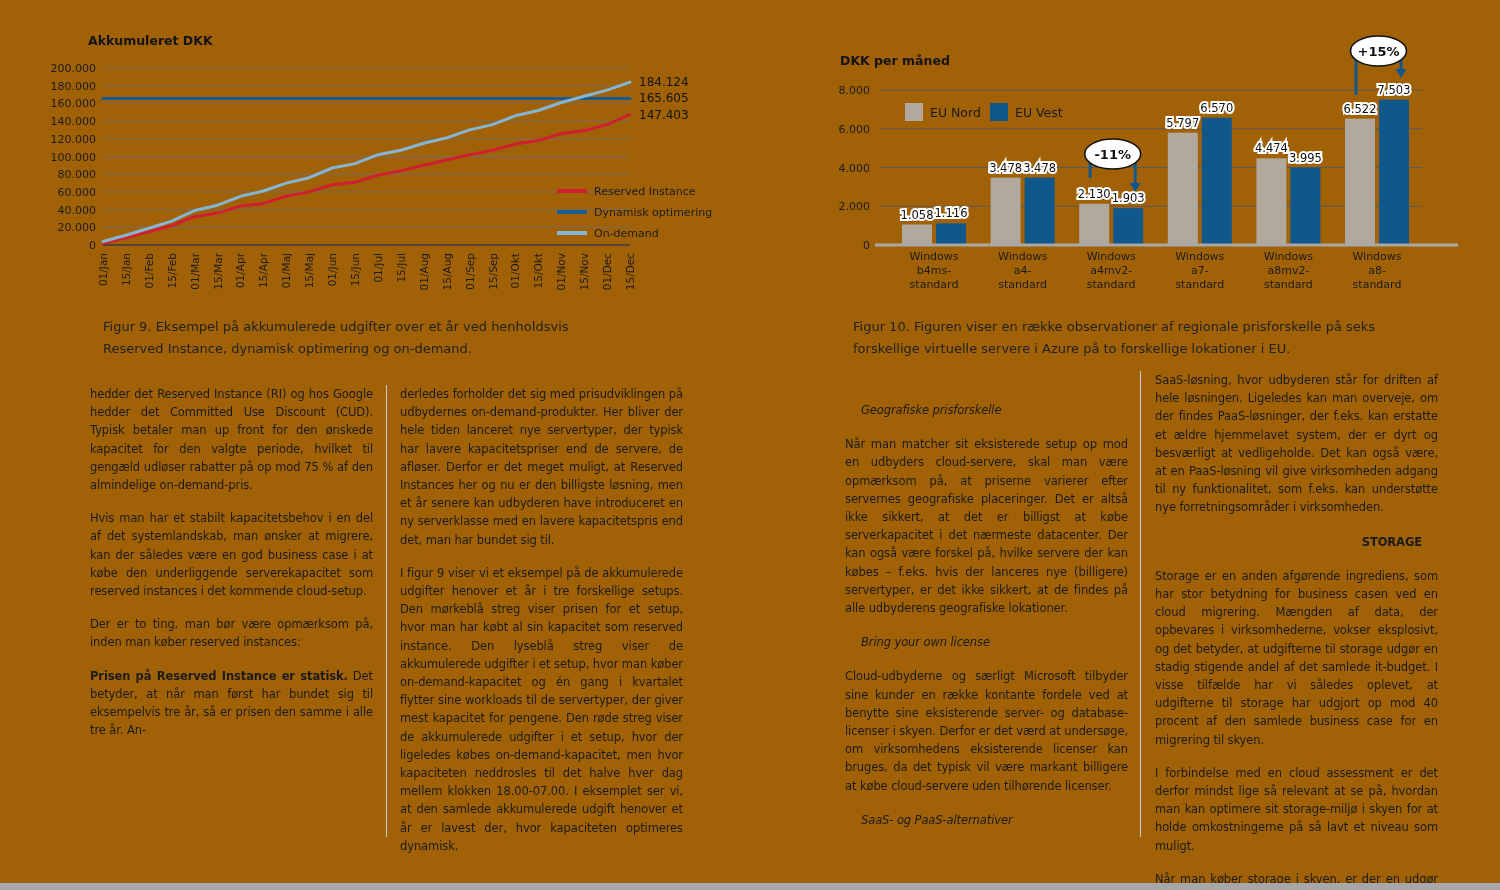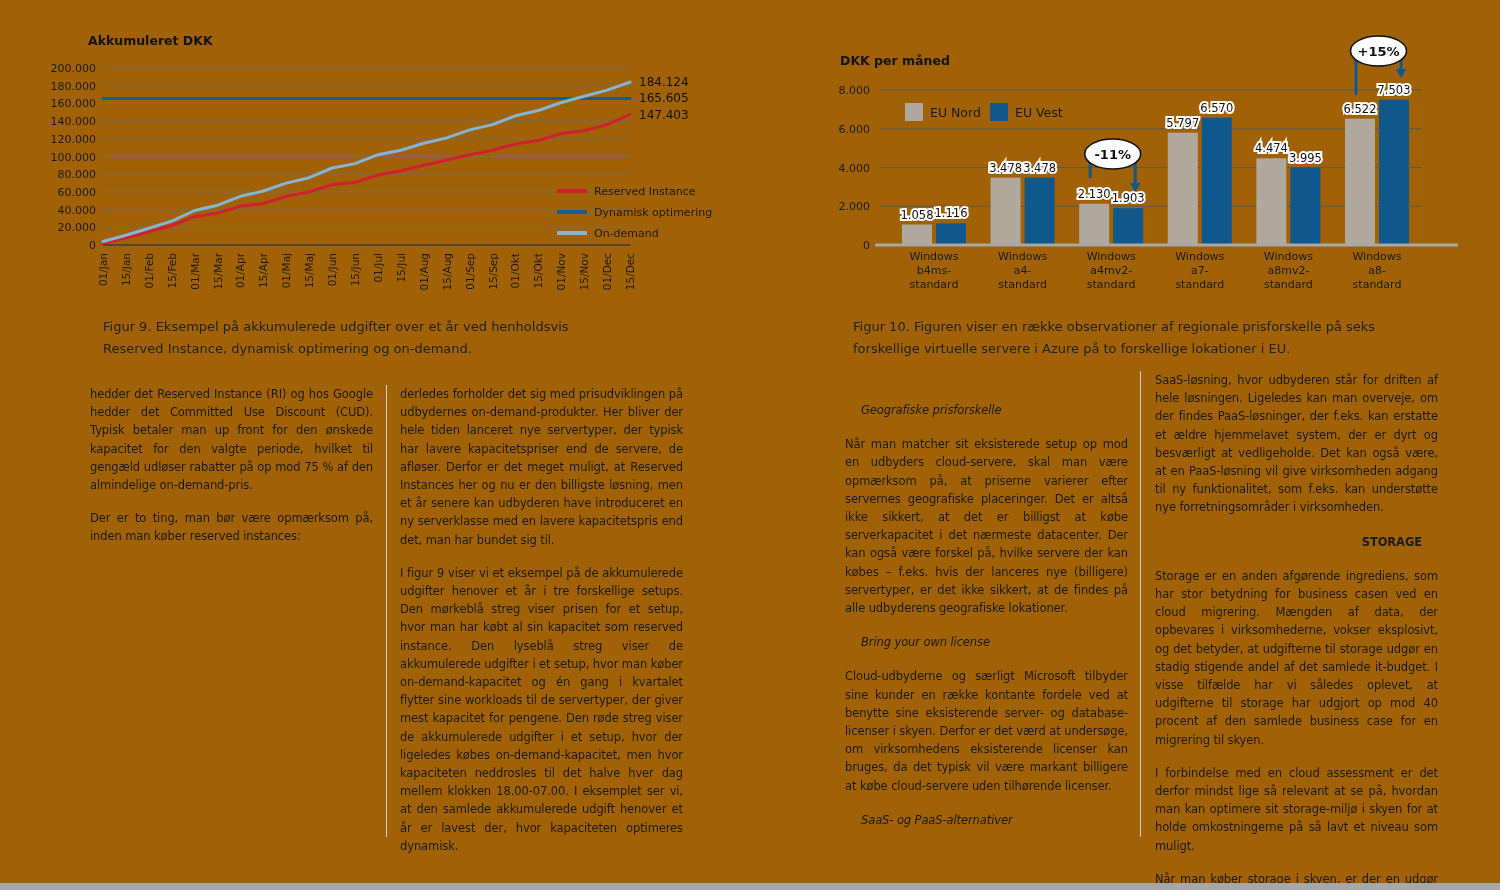--- a/index.html
+++ b/index.html
@@ -103,21 +103,23 @@
         <line x1="557" y1="191" x2="587" y2="191" stroke="#d01f2f" stroke-width="4"></line>
         <text x="594" y="195" class="leg">Reserved Instance</text>
         <line x1="557" y1="212" x2="587" y2="212" stroke="#1b5a8c" stroke-width="4"></line>
         <text x="594" y="216" class="leg">Dynamisk optimering</text>
         <line x1="557" y1="233" x2="587" y2="233" stroke="#85b5d5" stroke-width="4"></line>
         <text x="594" y="237" class="leg">On-demand</text>
       </svg>
     <div class="caption" id="fig9-caption">Figur 9. Eksempel på akkumulerede udgifter over et år ved henholdsvis Reserved Instance, dynamisk optimering og on-demand.</div>
     <div class="col" id="col1">
         <p>hedder det Reserved Instance (RI) og hos Google hedder det Committed Use Discount (CUD). Typisk betaler man up front for den ønskede kapacitet for den valgte periode, hvilket til gengæld udløser rabatter på op mod 75 % af den almindelige on-demand-pris.</p>
+        <p>Hvis man har et stabilt kapacitetsbehov i en del af det systemlandskab, man ønsker at migrere, kan der således være en god business case i at købe den underliggende serverekapacitet som reserved instances i det kommende cloud-setup.</p>
         <p>Der er to ting, man bør være opmærksom på, inden man køber reserved instances:</p>
+        <p><b>Prisen på Reserved Instance er statisk.</b> Det betyder, at når man først har bundet sig til eksempelvis tre år, så er prisen den samme i alle tre år. An-</p>
       </div>
     <div class="divider" id="div-left"></div>
     <div class="col" id="col2">
         <p>derledes forholder det sig med prisudviklingen på udbydernes on-demand-produkter. Her bliver der hele tiden lanceret nye servertyper, der typisk har lavere kapacitetspriser end de servere, de afløser. Derfor er det meget muligt, at Reserved Instances her og nu er den billigste løsning, men et år senere kan udbyderen have introduceret en ny serverklasse med en lavere kapacitetspris end det, man har bundet sig til.</p>
         <p>I figur 9 viser vi et eksempel på de akkumulerede udgifter henover et år i tre forskellige setups. Den mørkeblå streg viser prisen for et setup, hvor man har købt al sin kapacitet som reserved instance. Den lyseblå streg viser de akkumulerede udgifter i et setup, hvor man køber on-demand-kapacitet og én gang i kvartalet flytter sine workloads til de servertyper, der giver mest kapacitet for pengene. Den røde streg viser de akkumulerede udgifter i et setup, hvor der ligeledes købes on-demand-kapacitet, men hvor kapaciteten neddrosles til det halve hver dag mellem klokken 18.00-07.00. I eksemplet ser vi, at den samlede akkumulerede udgift henover et år er lavest der, hvor kapaciteten optimeres dynamisk.</p>
       </div>
   </div>
 
   <div class="page" id="page-right">
     <div class="fig-title" id="fig10-title">DKK per måned</div>

